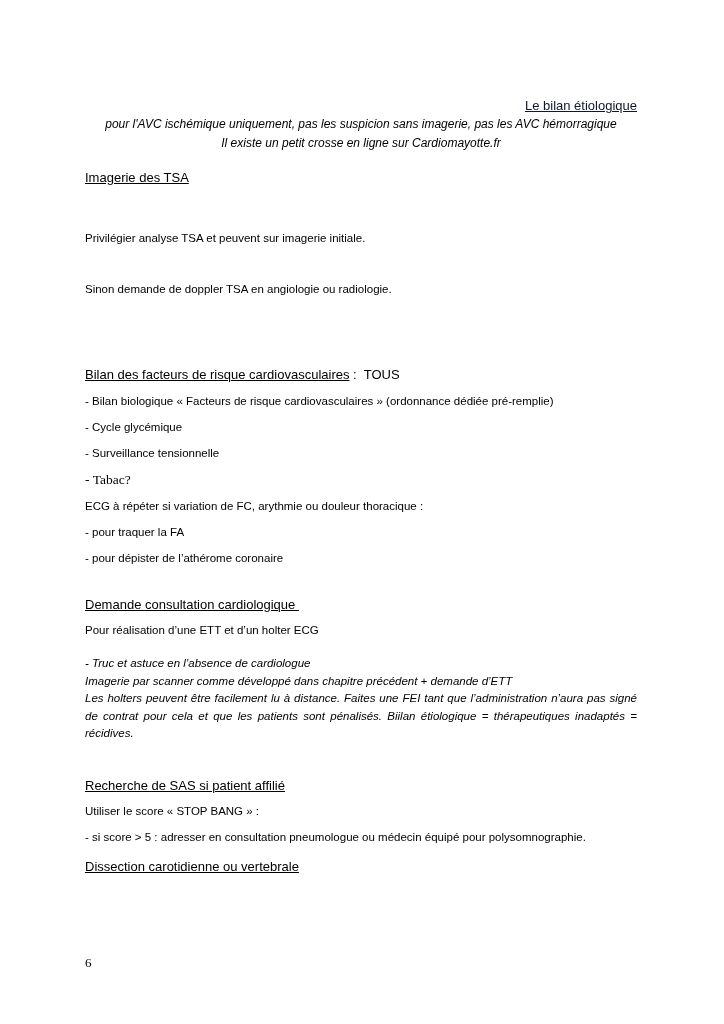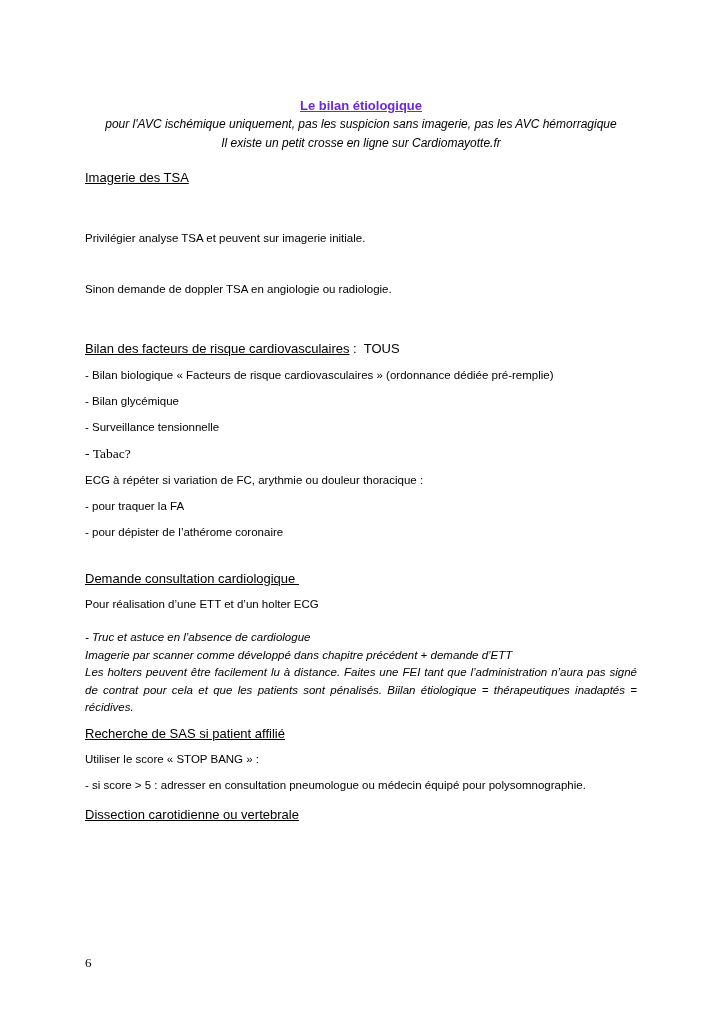--- a/index.html
+++ b/index.html
@@ -10,25 +10,26 @@
     margin: 0 auto;
     background: #ffffff;
     font-family: "Liberation Sans", sans-serif;
     color: #000000;
     overflow: hidden;
   }
   .content { padding: 0 87px 0 85px; }
 
   .doc-header { padding-top: 96px; text-align: center; }
   .title {
-    color: #6d28d9;
-    font-weight: bold;
+    color: #0f172a;
+    font-weight: normal;
     font-size: 13px;
     line-height: 19px;
     text-decoration: underline;
+    text-align: right;
   }
   .subtitle {
     font-style: italic;
     font-size: 12px;
     line-height: 19px;
   }
 
   .h {
     font-weight: normal;
     font-size: 13px;
@@ -47,21 +48,21 @@
     line-height: 18px;
   }
   .note {
     font-style: italic;
     font-size: 11.5px;
     line-height: 17.5px;
   }
   .note .justified { text-align: justify; }
 
   .mt16 { margin-top: 16px; }
-  .mt25 { margin-top: 8px; }
+  .mt25 { margin-top: 34px; }
   .mt29 { margin-top: 29px; }
   .mt12 { margin-top: 12px; }
   .mt10 { margin-top: 10px; }
   .mt9  { margin-top: 9px; }
 
   .page-number {
     position: absolute;
     left: 85px;
     top: 955px;
     font-family: "Liberation Serif", serif;
@@ -82,21 +83,21 @@
     </div>
 
     <div class="h mt16"><span class="u">Imagerie des TSA</span></div>
     <div class="p mt10">
       <div>Privilégier analyse TSA et peuvent sur imagerie initiale.</div>
       <div>Sinon demande de doppler TSA en angiologie ou radiologie.</div>
     </div>
 
     <div class="h mt25"><span class="u">Bilan des facteurs de risque cardiovasculaires</span><span> :  TOUS</span></div>
     <div class="p mt10">- Bilan biologique « Facteurs de risque cardiovasculaires » (ordonnance dédiée pré-remplie)</div>
-    <div class="p mt9">- Bilan glycémique</div>
+    <div class="p mt9">- Cycle glycémique</div>
     <div class="p mt9">- Surveillance tensionnelle</div>
     <div class="serif-line mt9">- Tabac?</div>
 
     <div class="p mt9">ECG à répéter si variation de FC, arythmie ou douleur thoracique :</div>
     <div class="p mt9">- pour traquer la FA</div>
     <div class="p mt9">- pour dépister de l’athérome coronaire</div>
 
     <div class="h mt29"><span class="u">Demande consultation cardiologique </span></div>
     <div class="p mt9">Pour réalisation d’une ETT et d’un holter ECG</div>
     <div class="note mt16">

